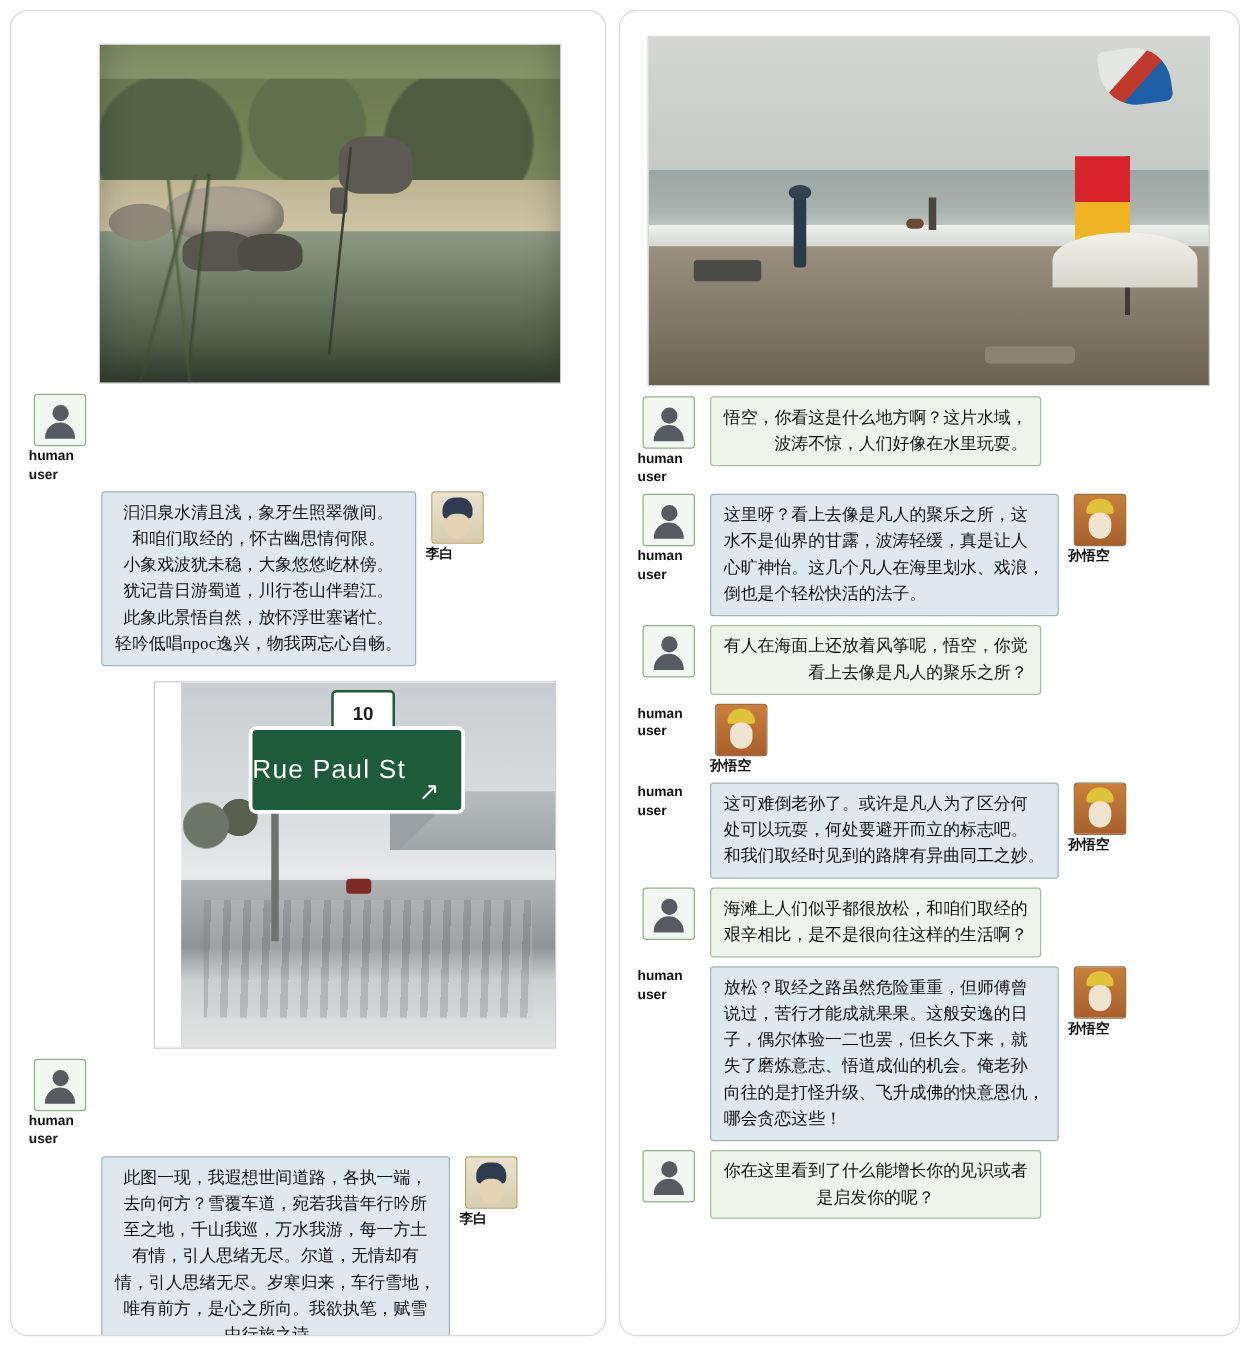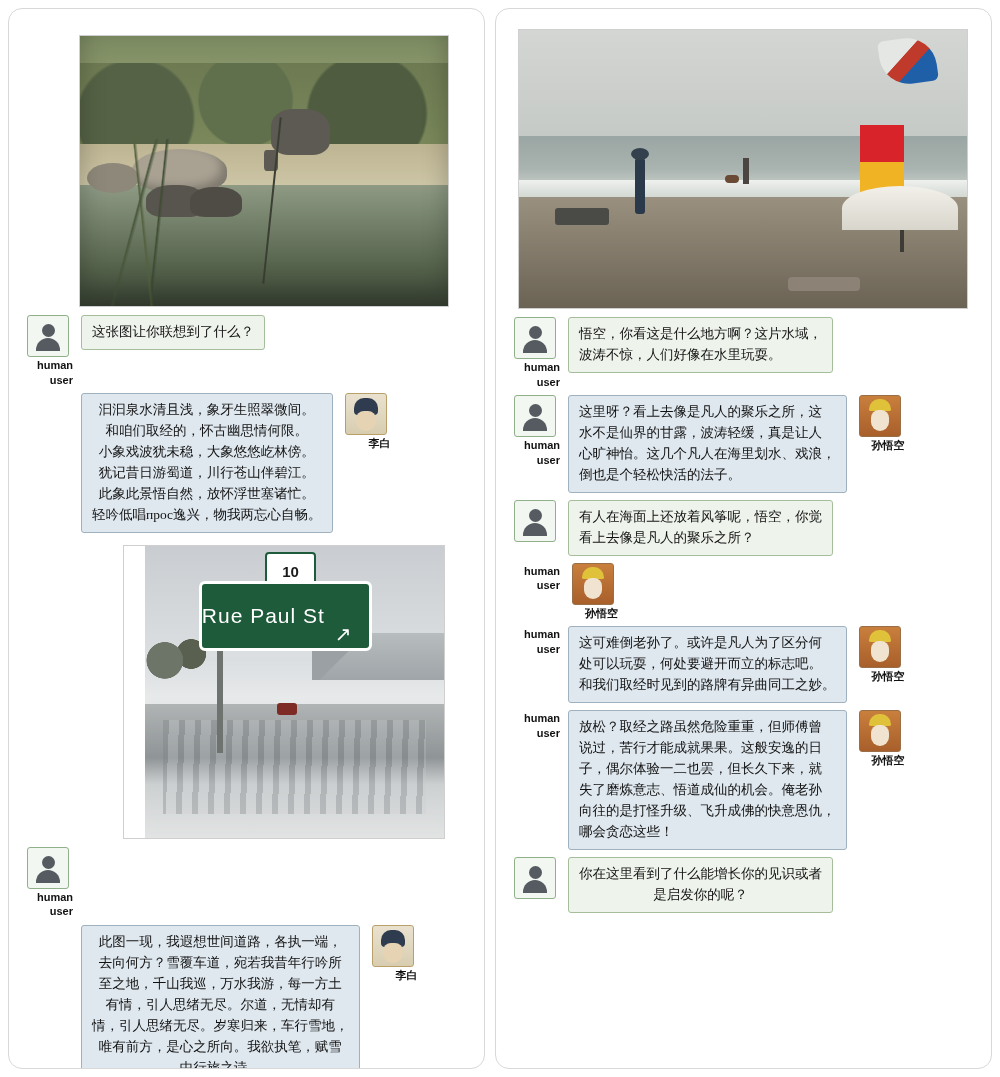--- a/index.html
+++ b/index.html
@@ -108,21 +108,21 @@
   
   .turn {
     display: flex;
     align-items: flex-start;
     gap: 8px;
     margin: 7px 0;
   }
   .speaker {
     width: 50px;
     flex: 0 0 50px;
-    text-align: right;
+    text-align: left;
     font-size: 11px;
     font-weight: bold;
     line-height: 1.15;
     color: #111;
   }
   .speaker .who { margin-top: 2px; }
   .avatar-user {
     width: 40px; height: 40px;
     margin: 0 auto;
     border: 1px solid #8fb089;
@@ -186,20 +186,21 @@
     border-radius: 3px;
     padding: 6px 10px;
     font-size: 13.5px;
     line-height: 1.55;
     white-space: pre-line;
     font-family: "Liberation Serif", "DejaVu Serif", serif;
   }
   .bubble.user {
     background: #eef4ec;
     border-color: #a6bd9c;
+    text-align: right;
   }
   .bubble.assistant {
     background: #dfe8ef;
     border-color: #9fb1bf;
   }
   .bubble.center { text-align: center; }
   .left-col .bubble { max-width: 310px; }
   .right-col .bubble { max-width: 300px; }
   .bubble.poem { text-align: center; }
 </style>
@@ -226,21 +227,20 @@
         <div class="vignette"></div>
       </div>
     </div>
 
     <div class="turn">
       <div class="speaker">
         <div class="avatar-user"></div>
         <div class="who">human</div>
         <div class="who">user</div>
       </div>
-      <div class="bubble user center">这张图让你联想到了什么？</div>
     </div>
 
     <div class="turn">
       <div style="width:50px;flex:0 0 50px"></div>
       <div class="bubble assistant poem">汩汩泉水清且浅，象牙生照翠微间。
 和咱们取经的，怀古幽思情何限。
 小象戏波犹未稳，大象悠悠屹林傍。
 犹记昔日游蜀道，川行苍山伴碧江。
 此象此景悟自然，放怀浮世塞诸忙。
 轻吟低唱прос逸兴，物我两忘心自畅。</div>
@@ -369,20 +369,27 @@
       </div>
       <div class="bubble assistant">这可难倒老孙了。或许是凡人为了区分何
 处可以玩耍，何处要避开而立的标志吧。
 和我们取经时见到的路牌有异曲同工之妙。</div>
       <div class="speaker">
         <div class="avatar-wukong"></div>
         <div class="who">孙悟空</div>
       </div>
     </div>
 
+    <div class="turn">
+      <div class="speaker">
+        <div class="avatar-user"></div>
+      </div>
+      <div class="bubble user">海滩上人们似乎都很放松，和咱们取经的
+艰辛相比，是不是很向往这样的生活啊？</div>
+    </div>
 
     <div class="turn">
       <div class="speaker">
         <div class="who">human</div>
         <div class="who">user</div>
       </div>
       <div class="bubble assistant">放松？取经之路虽然危险重重，但师傅曾
 说过，苦行才能成就果果。这般安逸的日
 子，偶尔体验一二也罢，但长久下来，就
 失了磨炼意志、悟道成仙的机会。俺老孙

